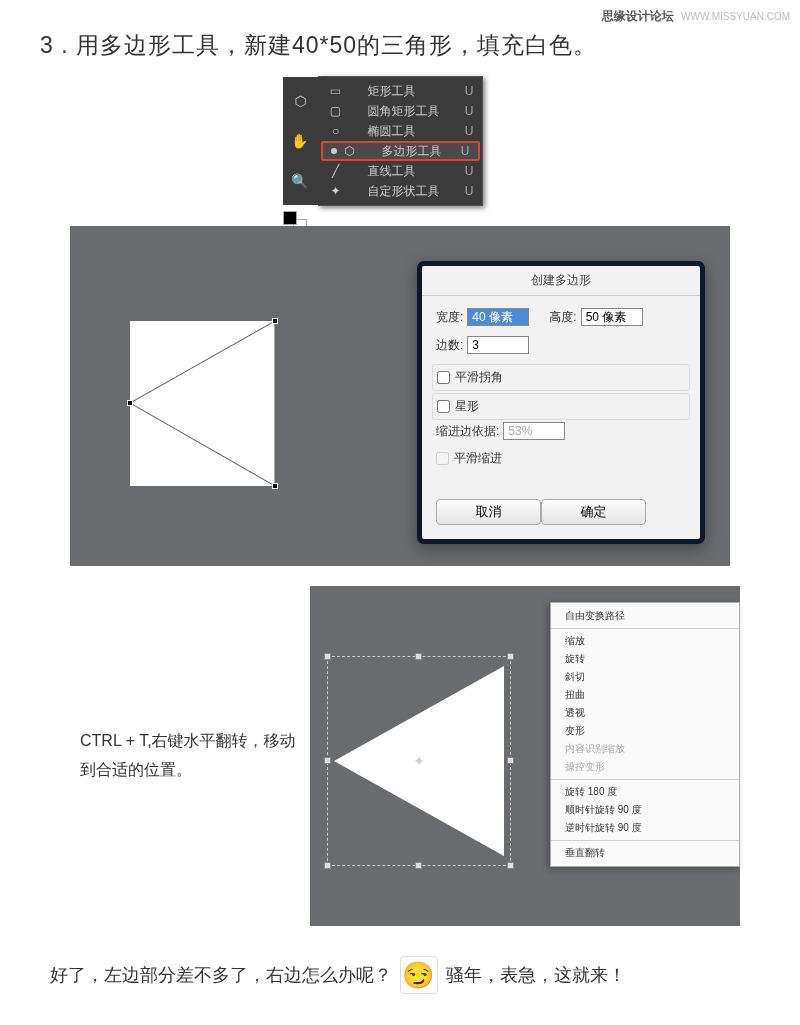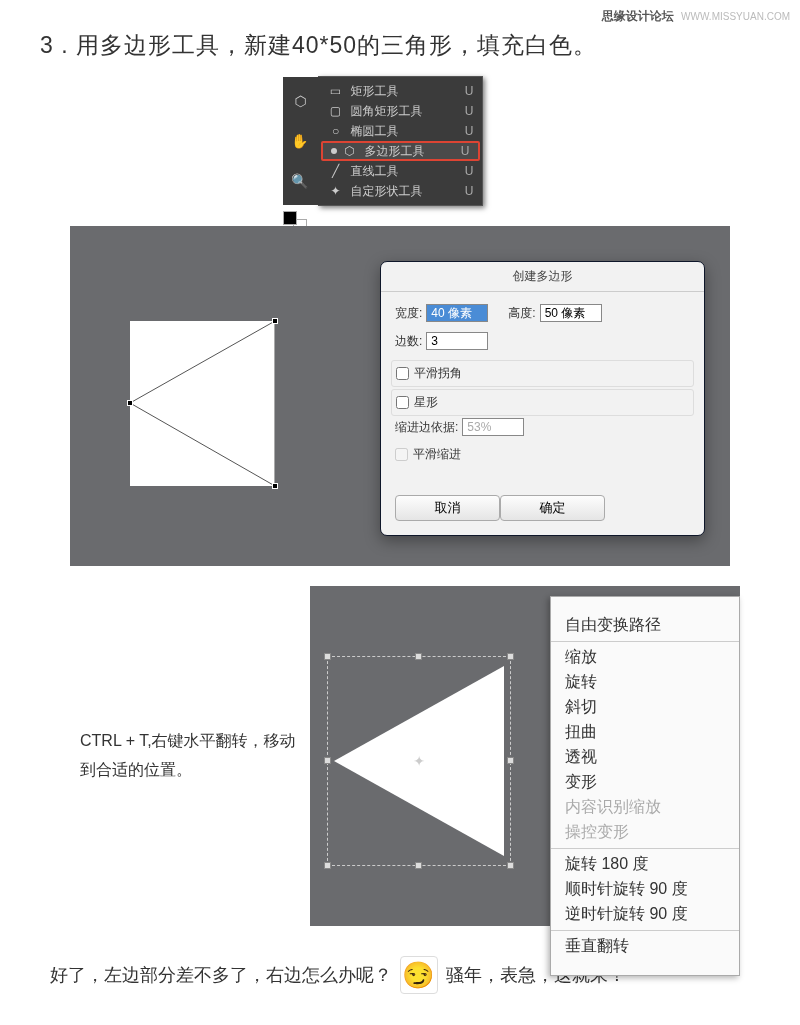--- a/index.html
+++ b/index.html
@@ -10,34 +10,34 @@
     .watermark .en { color: #bbb; font-size: 10px; margin-left: 4px; }
     
     .step-text { margin: 30px 0 15px 40px; font-size: 23px; color: #333; letter-spacing: 1px; }
     
     .tool-menu { width: 165px; margin: 0 auto 20px; background: #3b3b3b; border: 1px solid #555; box-shadow: 2px 2px 5px rgba(0,0,0,0.5); padding: 4px 0; position: relative; }
     .tool-menu-left { position: absolute; left: -36px; top: 0; width: 36px; height: 100%; background: #3b3b3b; display: flex; flex-direction: column; justify-content: space-around; align-items: center; padding: 4px 0; }
     .tool-menu-left span { width: 18px; height: 18px; display: flex; align-items: center; justify-content: center; color: #ccc; font-size: 14px; }
     .tool-item { display: flex; align-items: center; padding: 2px 8px; color: #ccc; font-size: 12px; height: 20px; }
     .tool-item.highlighted { border: 2px solid #d43; border-radius: 2px; margin: 0 2px; background: #4a4a4a; }
     .tool-item .icon { width: 18px; height: 16px; display: inline-flex; align-items: center; justify-content: center; margin-right: 6px; }
-    .tool-item .label { flex: 1; }
+    .tool-item .label { flex: 1; margin-left: 17px; }
     .tool-item .shortcut { color: #aaa; }
     .tool-item .dot { width: 6px; height: 6px; background: #ccc; border-radius: 50%; margin-right: 4px; }
     .swatch { position: absolute; left: -36px; bottom: -28px; width: 24px; height: 22px; }
     .swatch-bg { position: absolute; right: 0; bottom: 0; width: 14px; height: 14px; background: #fff; border: 1px solid #aaa; }
     .swatch-fg { position: absolute; left: 0; top: 0; width: 14px; height: 14px; background: #000; border: 1px solid #aaa; }
     
     .canvas-block { width: 660px; height: 340px; margin: 0 auto 20px; background: #6a6b6e; position: relative; }
     .white-rect { position: absolute; left: 60px; top: 95px; width: 145px; height: 165px; background: #fff; }
     .triangle-outline { position: absolute; left: 60px; top: 95px; width: 145px; height: 165px; }
     .triangle-outline svg { width: 100%; height: 100%; }
     .anchor { width: 6px; height: 6px; background: #000; border: 1px solid #fff; position: absolute; }
     
-    .dialog { position: absolute; right: 25px; top: 35px; width: 325px; background: #f2f2f2; border: 1px solid #0f172a; border-radius: 7px; box-shadow: 0 5px 15px rgba(0,0,0,0.35); font-size: 12px; }
+    .dialog { position: absolute; right: 25px; top: 35px; width: 288px; background: #f2f2f2; border: 5px solid #0f172a; border-radius: 7px; box-shadow: 0 5px 15px rgba(0,0,0,0.35); font-size: 12px; }
     .dialog-title { text-align: center; padding: 6px 0; border-bottom: 1px solid #ccc; color: #444; }
     .dialog-body { padding: 12px 14px; }
     .field-row { display: flex; align-items: center; margin-bottom: 10px; }
     .field-row label { margin-right: 4px; color: #333; }
     .field-row input[type="text"] { width: 62px; padding: 1px 4px; border: 1px solid #888; background: #fff; font-size: 12px; }
     .field-row input.selected { background: #4a8cd6; color: #fff; }
     .field-row .spacer { width: 20px; }
     .check-row { padding: 4px 0; background: #f2f2f2; border: 1px solid #ddd; border-radius: 3px; margin: 2px -4px; padding-left: 4px; }
     .disabled { color: #aaa; }
     .disabled input { color: #aaa; border-color: #ccc; }
@@ -45,21 +45,21 @@
     .dialog-btn { width: 105px; padding: 3px 0; background: linear-gradient(#fdfdfd, #e5e5e5); border: 1px solid #aaa; border-radius: 4px; font-size: 13px; cursor: pointer; }
     
     .transform-block { display: flex; align-items: center; margin-left: 80px; }
     .transform-text { font-size: 16px; color: #333; line-height: 1.8; margin-right: 10px; width: 220px; }
     .canvas2 { width: 430px; height: 340px; background: #6a6b6e; position: relative; }
     .triangle2 { position: absolute; left: 24px; top: 80px; width: 170px; height: 190px; }
     .bbox { position: absolute; left: 17px; top: 70px; width: 184px; height: 210px; border: 1px dashed #ccc; }
     .handle { width: 7px; height: 7px; border: 1px solid #888; background: #ddd; position: absolute; }
     .center-mark { position: absolute; left: 50%; top: 50%; width: 14px; height: 14px; transform: translate(-50%,-50%); color: #ccc; font-size: 14px; text-align: center; line-height: 14px; }
     
-    .context-menu { position: absolute; right: 0; top: 10px; width: 190px; background: #fafafa; border: 1px solid #aaa; box-shadow: -2px 2px 6px rgba(0,0,0,0.3); font-size: 16px; padding: 16px 0; }
+    .context-menu { position: absolute; right: 0; top: 16px; width: 190px; background: #fafafa; border: 1px solid #aaa; box-shadow: -2px 2px 6px rgba(0,0,0,0.3); font-size: 10px; padding: 4px 0; }
     .ctx-item { padding: 2px 14px; color: #333; }
     .ctx-item.disabled { color: #aaa; }
     .ctx-sep { border-top: 1px solid #ccc; margin: 3px 0; }
     .ctx-item.highlighted { border: 2px solid #d43; margin: 0 3px; padding: 3px 11px; }
     
     .bottom-text { margin: 30px 0 0 50px; font-size: 18px; color: #333; display: flex; align-items: center; }
     .emoji { width: 38px; height: 38px; background: #fff; border: 1px solid #ddd; border-radius: 4px; margin: 0 8px; display: flex; align-items: center; justify-content: center; font-size: 26px; }
   </style>
 </head>
 <body>

